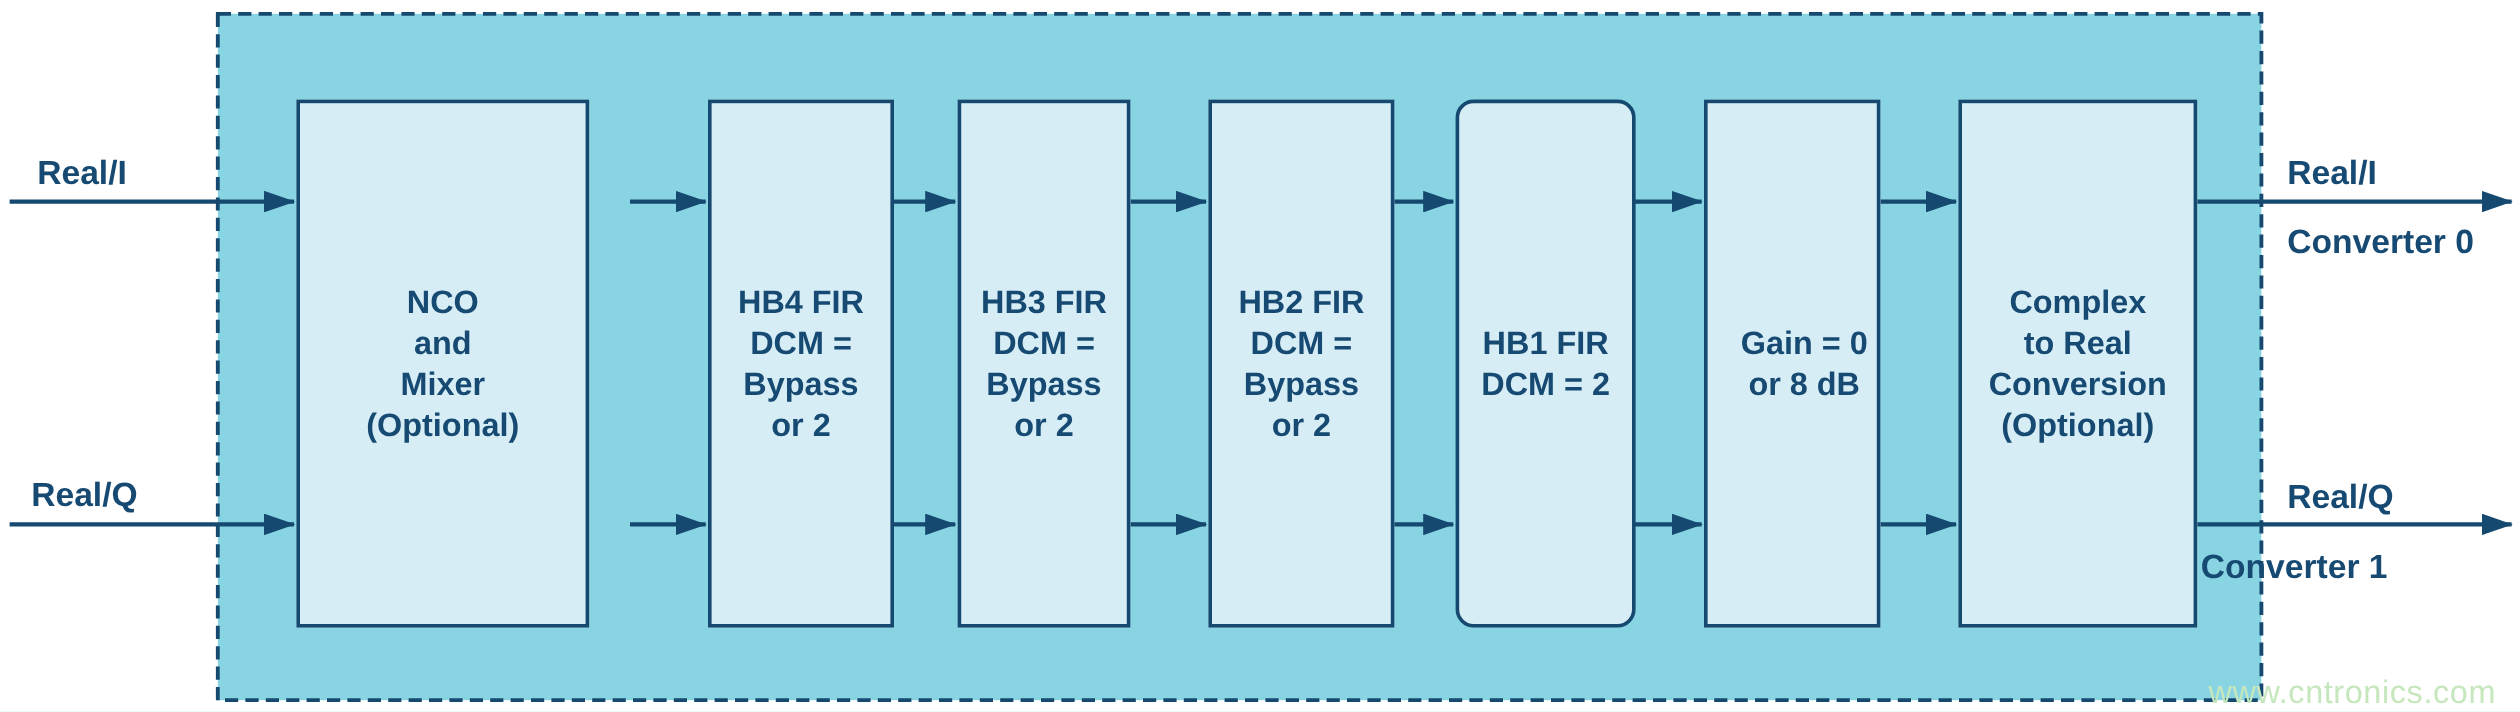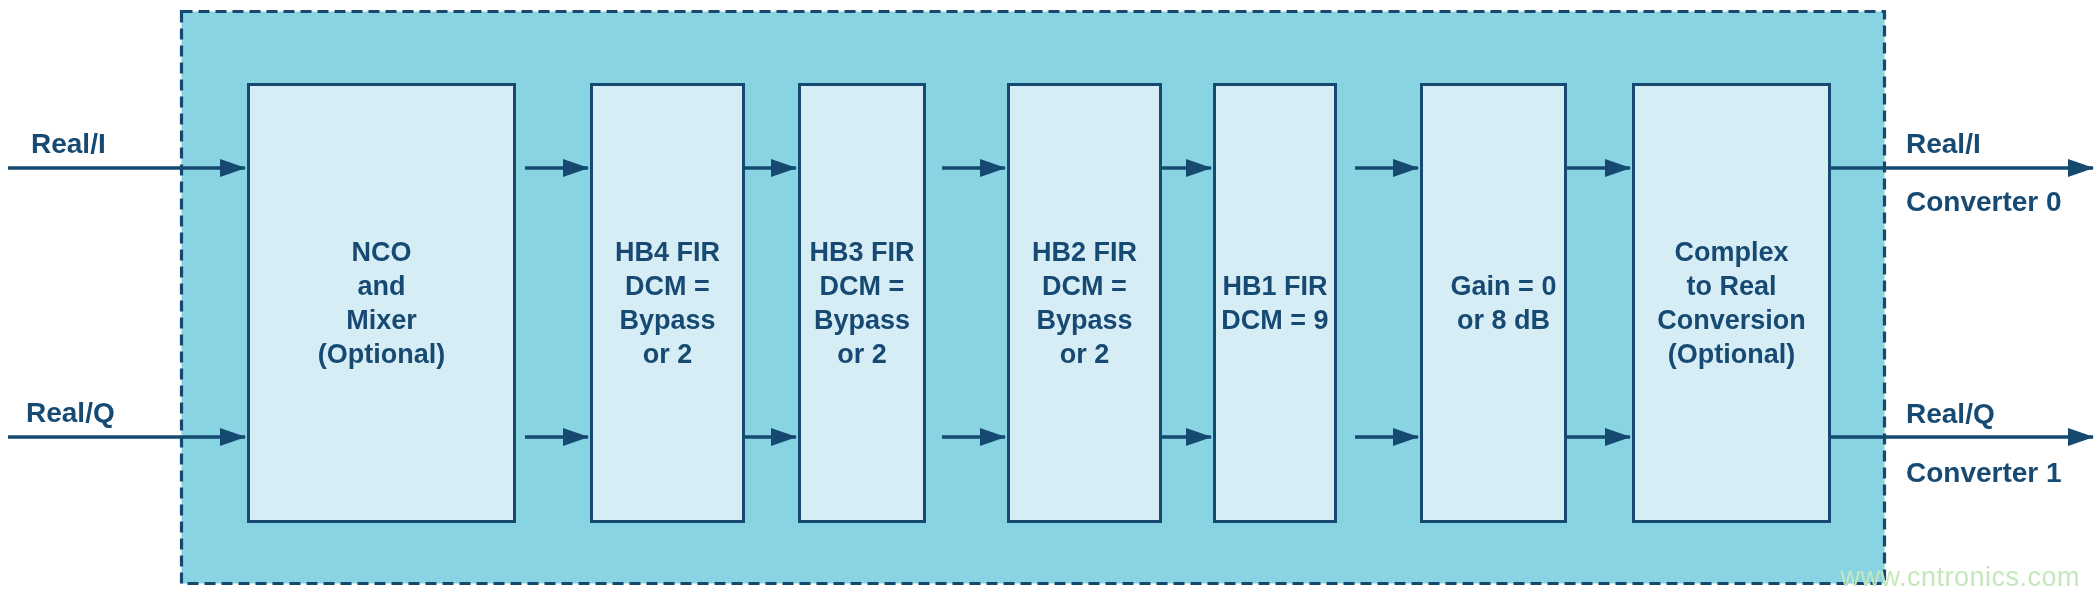--- a/index.html
+++ b/index.html
@@ -26,39 +26,39 @@
     position:absolute;
     top:83px;height:440px;
     background:var(--blockfill);
     border:3px solid var(--navy);
     display:flex;flex-direction:column;
     align-items:center;justify-content:center;
     text-align:center;
     color:var(--labelnavy);
     font-weight:bold;font-size:27px;line-height:34px;
   }
-  .blk-nco{left:247px;width:269px;}
+  .blk-nco{left:247px;width:244px;}
   .blk-hb4{left:590px;width:155px;}
-  .blk-hb3{left:798px;width:128px;}
+  .blk-hb3{left:798px;width:144px;}
   .blk-hb2{left:1007px;width:155px;}
-  .blk-hb1{left:1213px;width:124px;}
+  .blk-hb1{left:1213px;width:150px;border-radius:15px;}
   .blk-gain{left:1420px;width:147px;padding-left:20px;}
   .blk-c2r{left:1632px;width:199px;}
   .io-label{
     position:absolute;
     color:var(--labelnavy);
     font-weight:bold;font-size:28px;line-height:28px;
     white-space:nowrap;
   }
   .lbl-in-i{left:31px;top:130px;}
   .lbl-in-q{left:26px;top:399px;}
   .lbl-out-i{left:1906px;top:130px;}
   .lbl-out-c0{left:1906px;top:188px;}
   .lbl-out-q{left:1906px;top:400px;}
-  .lbl-out-c1{left:1906px;top:459px;text-align:right;}
+  .lbl-out-c1{left:1834px;top:459px;text-align:right;}
   .watermark{
     position:absolute;
     right:20px;top:562px;
     color:var(--wm);
     font-size:27px;font-weight:normal;
     letter-spacing:0.5px;
     white-space:nowrap;
   }
 </style>
 </head>
@@ -117,21 +117,21 @@
 
   <div class="block blk-hb2">
     <span>HB2 FIR</span>
     <span>DCM =</span>
     <span>Bypass</span>
     <span>or 2</span>
   </div>
 
   <div class="block blk-hb1">
     <span>HB1 FIR</span>
-    <span>DCM = 9</span>
+    <span>DCM = 2</span>
   </div>
 
   <div class="block blk-gain">
     <span>Gain = 0</span>
     <span>or 8 dB</span>
   </div>
 
   <div class="block blk-c2r">
     <span>Complex</span>
     <span>to Real</span>

